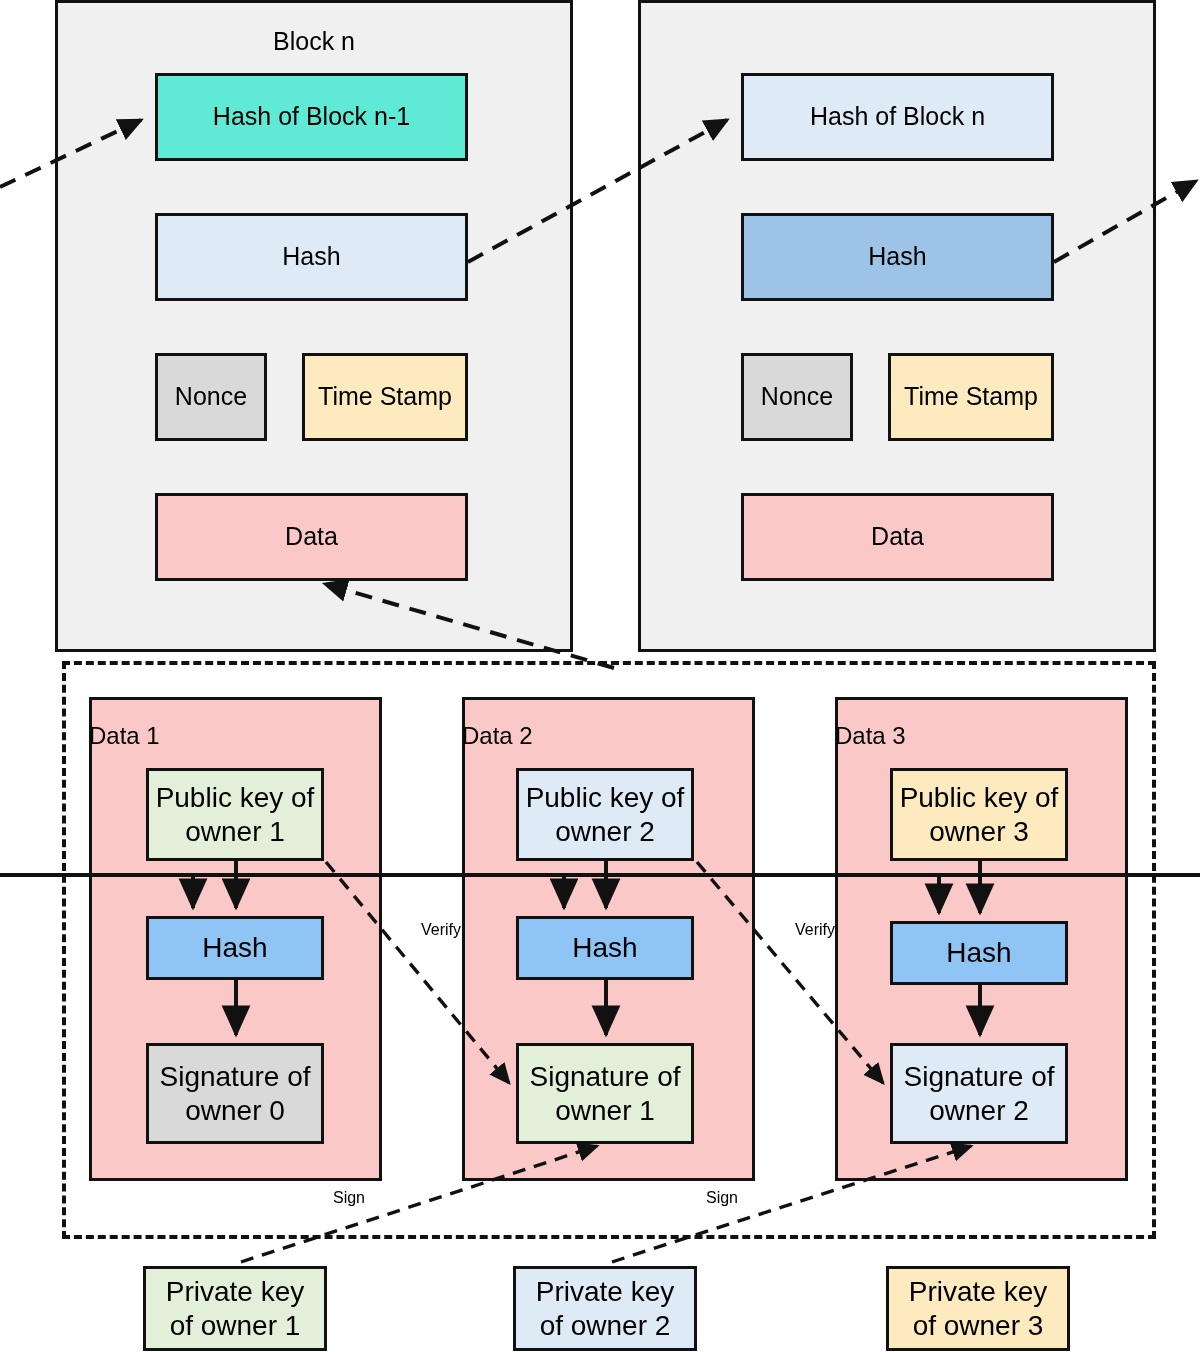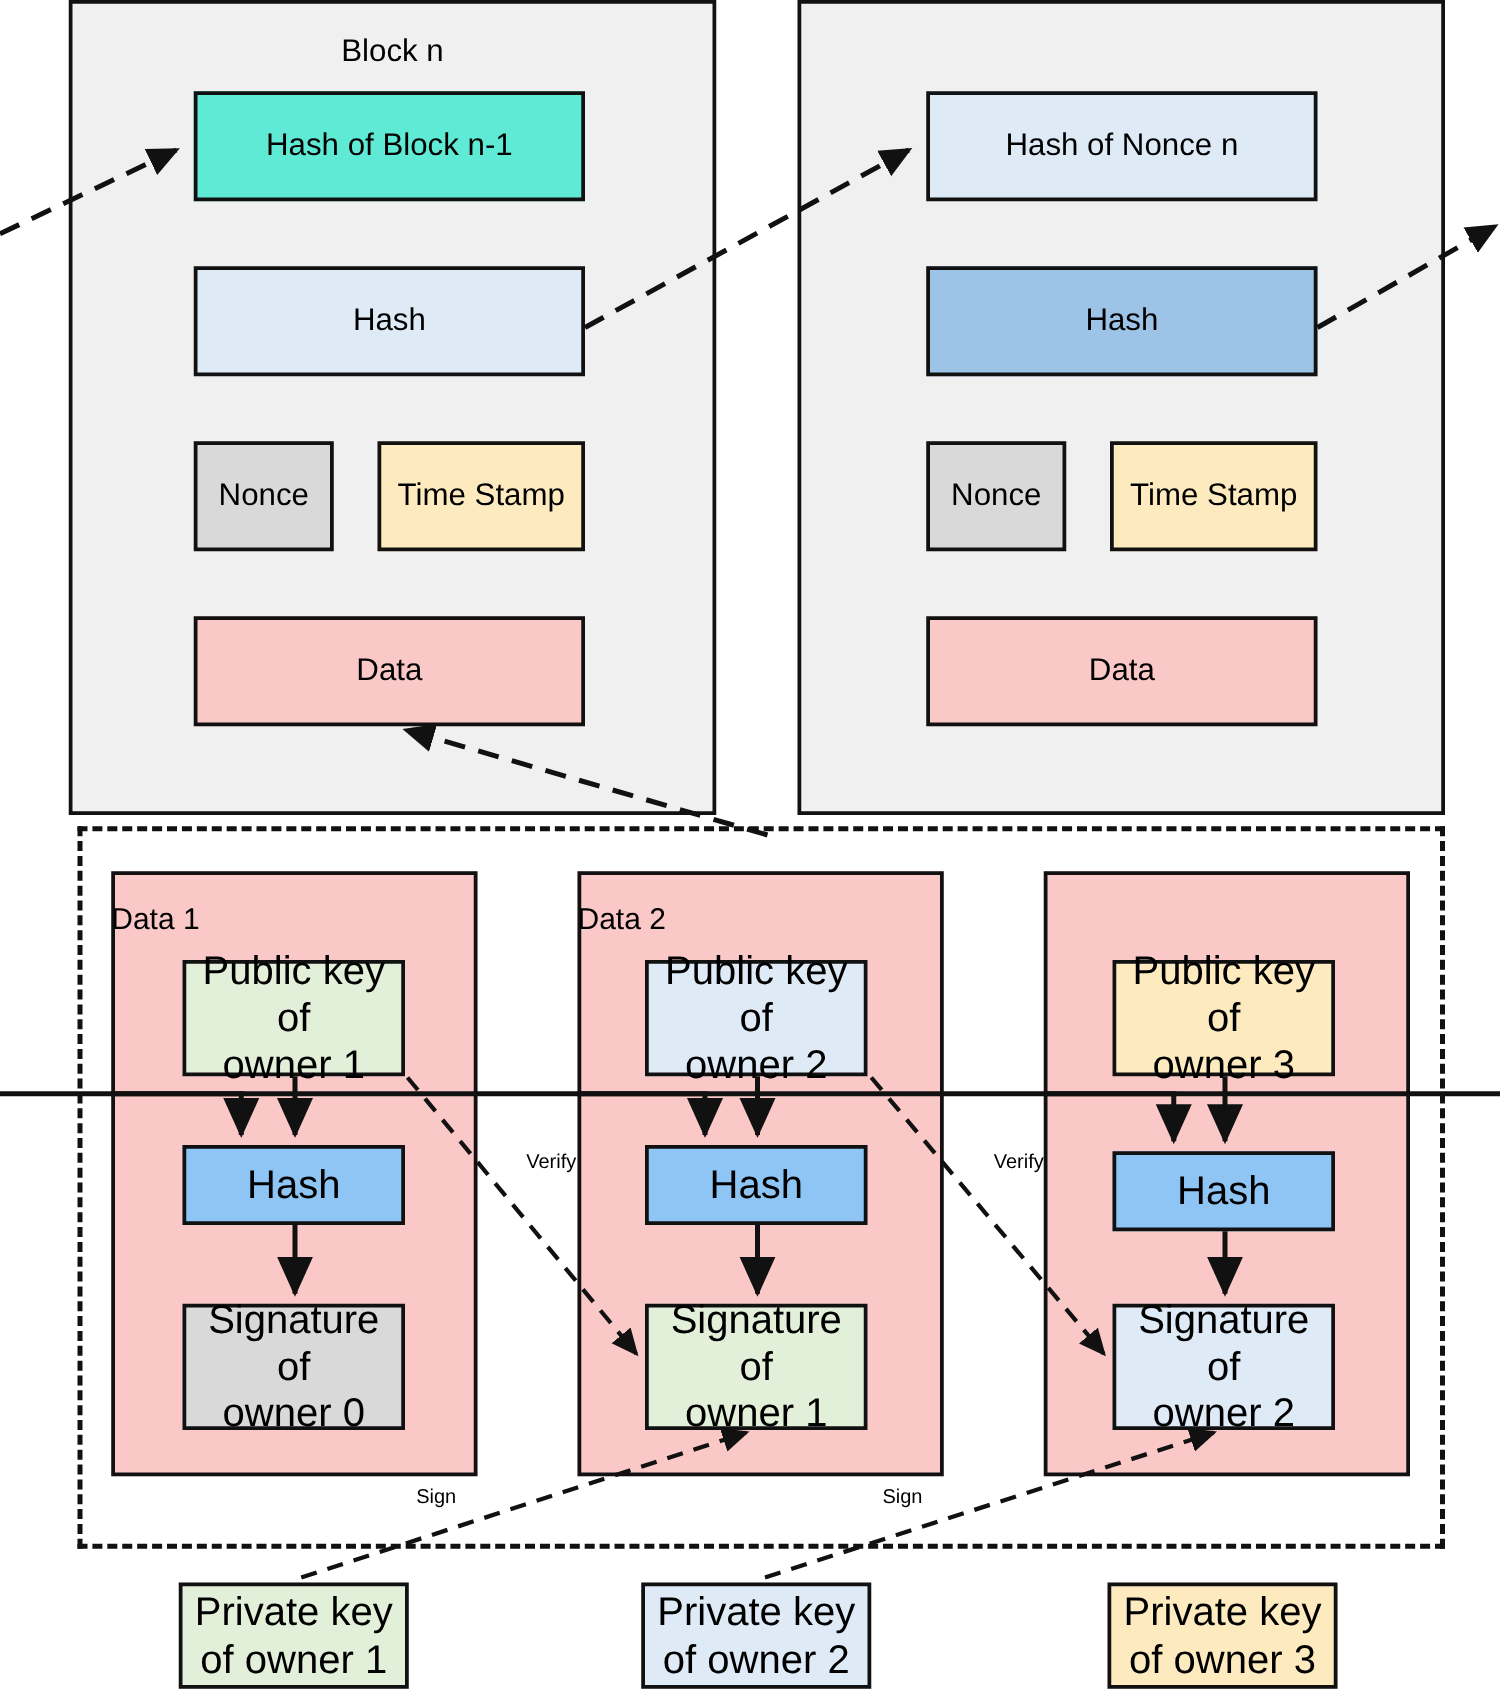--- a/index.html
+++ b/index.html
@@ -58,21 +58,21 @@
   }
   svg.overlay {
     position: absolute;
     left: 0;
     top: 0;
     width: 1200px;
     height: 1352px;
     pointer-events: none;
   }
   .fs25 { font-size: 25px; }
-  .fs24 { font-size: 32px; }
+  .fs24 { font-size: 28px; }
 </style>
 </head>
 <body>
 
 <div id="stage">
 
   <div class="box blockpanel" style="left:55px; top:0px; width:518px; height:652px;"></div>
   <div class="panel-title" style="left:55px; top:28px; width:518px;">Block n</div>
 
   <div class="box fs25" style="left:155px; top:73px; width:313px; height:88px; background:#5eead4;">
@@ -91,21 +91,21 @@
     <span>Time Stamp</span>
   </div>
 
   <div class="box fs25" style="left:155px; top:493px; width:313px; height:88px; background:#fbc8c8;">
     <span>Data</span>
   </div>
 
   <div class="box blockpanel" style="left:638px; top:0px; width:518px; height:652px;"></div>
 
   <div class="box fs25" style="left:741px; top:73px; width:313px; height:88px; background:#deeaf6;">
-    <span>Hash of Nonce n</span>
+    <span>Hash of Block n</span>
   </div>
 
   <div class="box fs25" style="left:741px; top:213px; width:313px; height:88px; background:#9dc3e6;">
     <span>Hash</span>
   </div>
 
   <div class="box fs25" style="left:741px; top:353px; width:112px; height:88px; background:#d9d9d9;">
     <span>Nonce</span>
   </div>
 
@@ -147,20 +147,21 @@
   <div class="box fs24" style="left:516px; top:916px; width:178px; height:64px; background:#8ec5f5;">
     <span>Hash</span>
   </div>
 
   <div class="box fs24" style="left:516px; top:1043px; width:178px; height:101px; background:#e2efd9;">
     <span>Signature of
 owner 1</span>
   </div>
 
   <div class="box" style="left:835px; top:697px; width:293px; height:484px; background:#fbc8c8;"></div>
+  <div class="dataname" style="left:835px; top:722px; width:293px;">Data 3</div>
 
   <div class="box fs24" style="left:890px; top:768px; width:178px; height:93px; background:#fdebbf;">
     <span>Public key of
 owner 3</span>
   </div>
 
   <div class="box fs24" style="left:890px; top:921px; width:178px; height:64px; background:#8ec5f5;">
     <span>Hash</span>
   </div>
 

